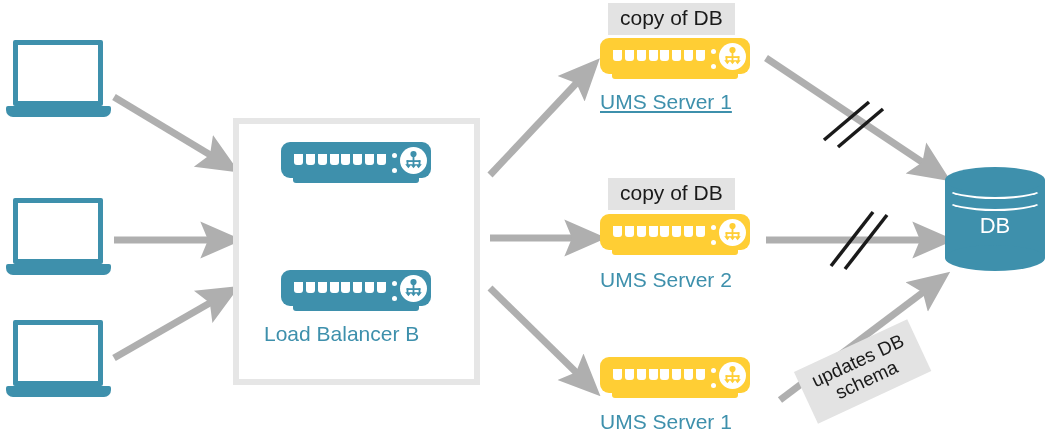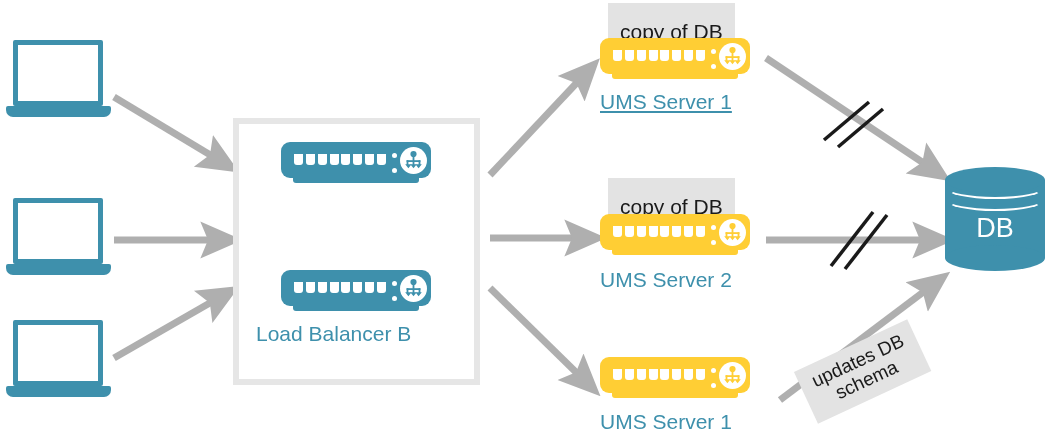--- a/index.html
+++ b/index.html
@@ -123,21 +123,21 @@
     font-size: 21px;
     color: #3E90AC;
     white-space: nowrap;
     letter-spacing: 0px;
   }
   .chip {
     position: absolute;
     background: #E3E3E3;
     color: #1a1a1a;
     font-size: 21px;
-    padding: 17px 12px 5px 12px;
+    padding: 3px 12px 5px 12px;
     white-space: nowrap;
   }
   .chip-rotated {
     position: absolute;
     background: #E3E3E3;
     color: #1a1a1a;
     font-size: 19px;
     line-height: 1.12;
     text-align: center;
     padding: 6px 13px 8px 13px;
@@ -207,21 +207,21 @@
   }
   .cyl-ring.r1 { top: 10px; }
   .cyl-ring.r2 { top: 22px; }
   #db-text {
     position: absolute;
     left: 0;
     top: 46px;
     width: 100px;
     text-align: center;
     color: #ffffff;
-    font-size: 27px;
+    font-size: 22px;
   }
 </style>
 </head>
 <body>
 
 <div id="diagram-root">
 
   <svg id="edge-layer" viewBox="0 0 1052 442" xmlns="http://www.w3.org/2000/svg">
     <defs>
       <marker id="ah" markerWidth="6" markerHeight="6" refX="3.1" refY="3" orient="auto" markerUnits="strokeWidth">
@@ -333,21 +333,21 @@
           <rect x="6.6" y="13.2" width="13.8" height="1.8"></rect>
           <rect x="6.6" y="13.2" width="1.8" height="5"></rect>
           <rect x="18.6" y="13.2" width="1.8" height="5"></rect>
           <path d="M5.2 17.2 h6.4 l-3.2 4 z"></path>
           <path d="M10.3 17.2 h6.4 l-3.2 4 z"></path>
           <path d="M15.4 17.2 h6.4 l-3.2 4 z"></path>
         </g>
       </svg>
     </div>
   </div>
-  <div class="node-label" style="left:256px; top:322px;">Load Balancer B</div>
+  <div class="node-label" style="left:264px; top:322px;">Load Balancer B</div>
 
   <div class="chip" style="left:608px; top:3px;">copy of DB</div>
   <div class="device amber" style="left:600px; top:38px;">
     <div class="device-body"></div>
     <div class="device-foot"></div>
     <div class="device-ports">
       <i class="port"></i>
         <i class="port"></i>
         <i class="port"></i>
         <i class="port"></i>

